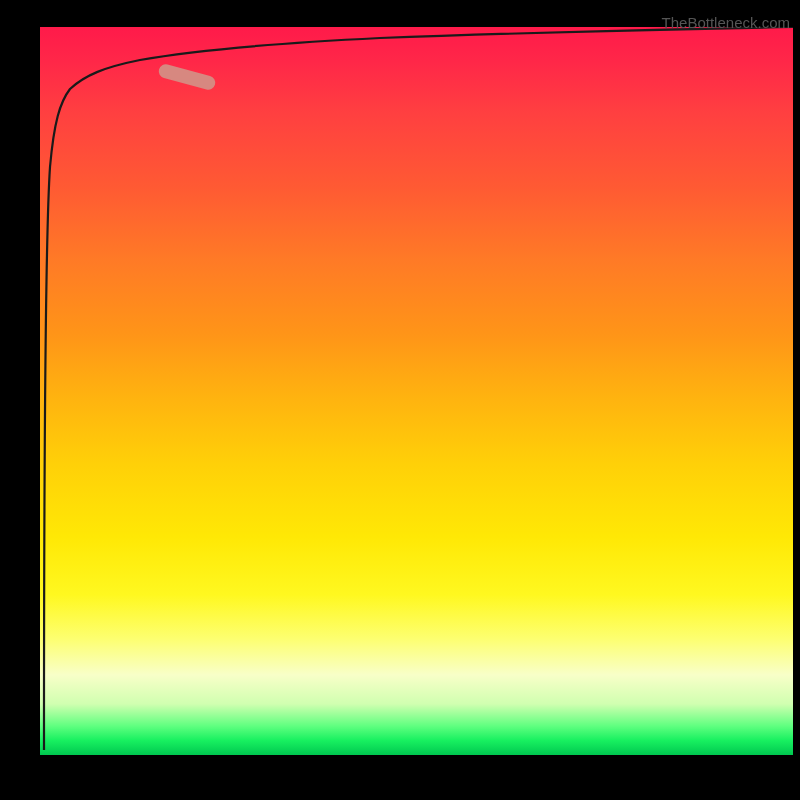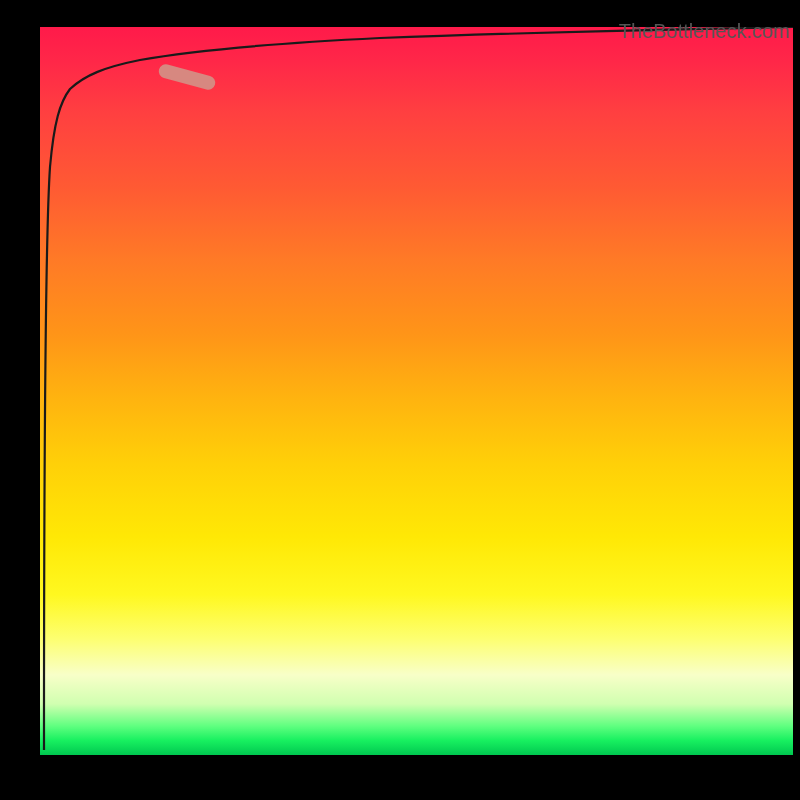--- a/index.html
+++ b/index.html
@@ -1,23 +1,23 @@
 <!DOCTYPE html>
 <html><head>
 <meta charset="utf-8">
 <style>
   * { margin: 0; padding: 0; box-sizing: border-box; }
   body { width: 800px; height: 800px; position: relative; font-family: Arial, sans-serif; }
   .container { width: 800px; height: 800px; position: relative; background: #000; }
   .attribution {
     position: absolute;
-    top: 20px;
+    top: 14px;
     right: 10px;
     color: #555;
-    font-size: 20px;
+    font-size: 15px;
     font-weight: normal;
     z-index: 10;
   }
   .plot-area {
     position: absolute;
     left: 40px;
     top: 27px;
     width: 753px;
     height: 728px;
     background: linear-gradient(to bottom,

